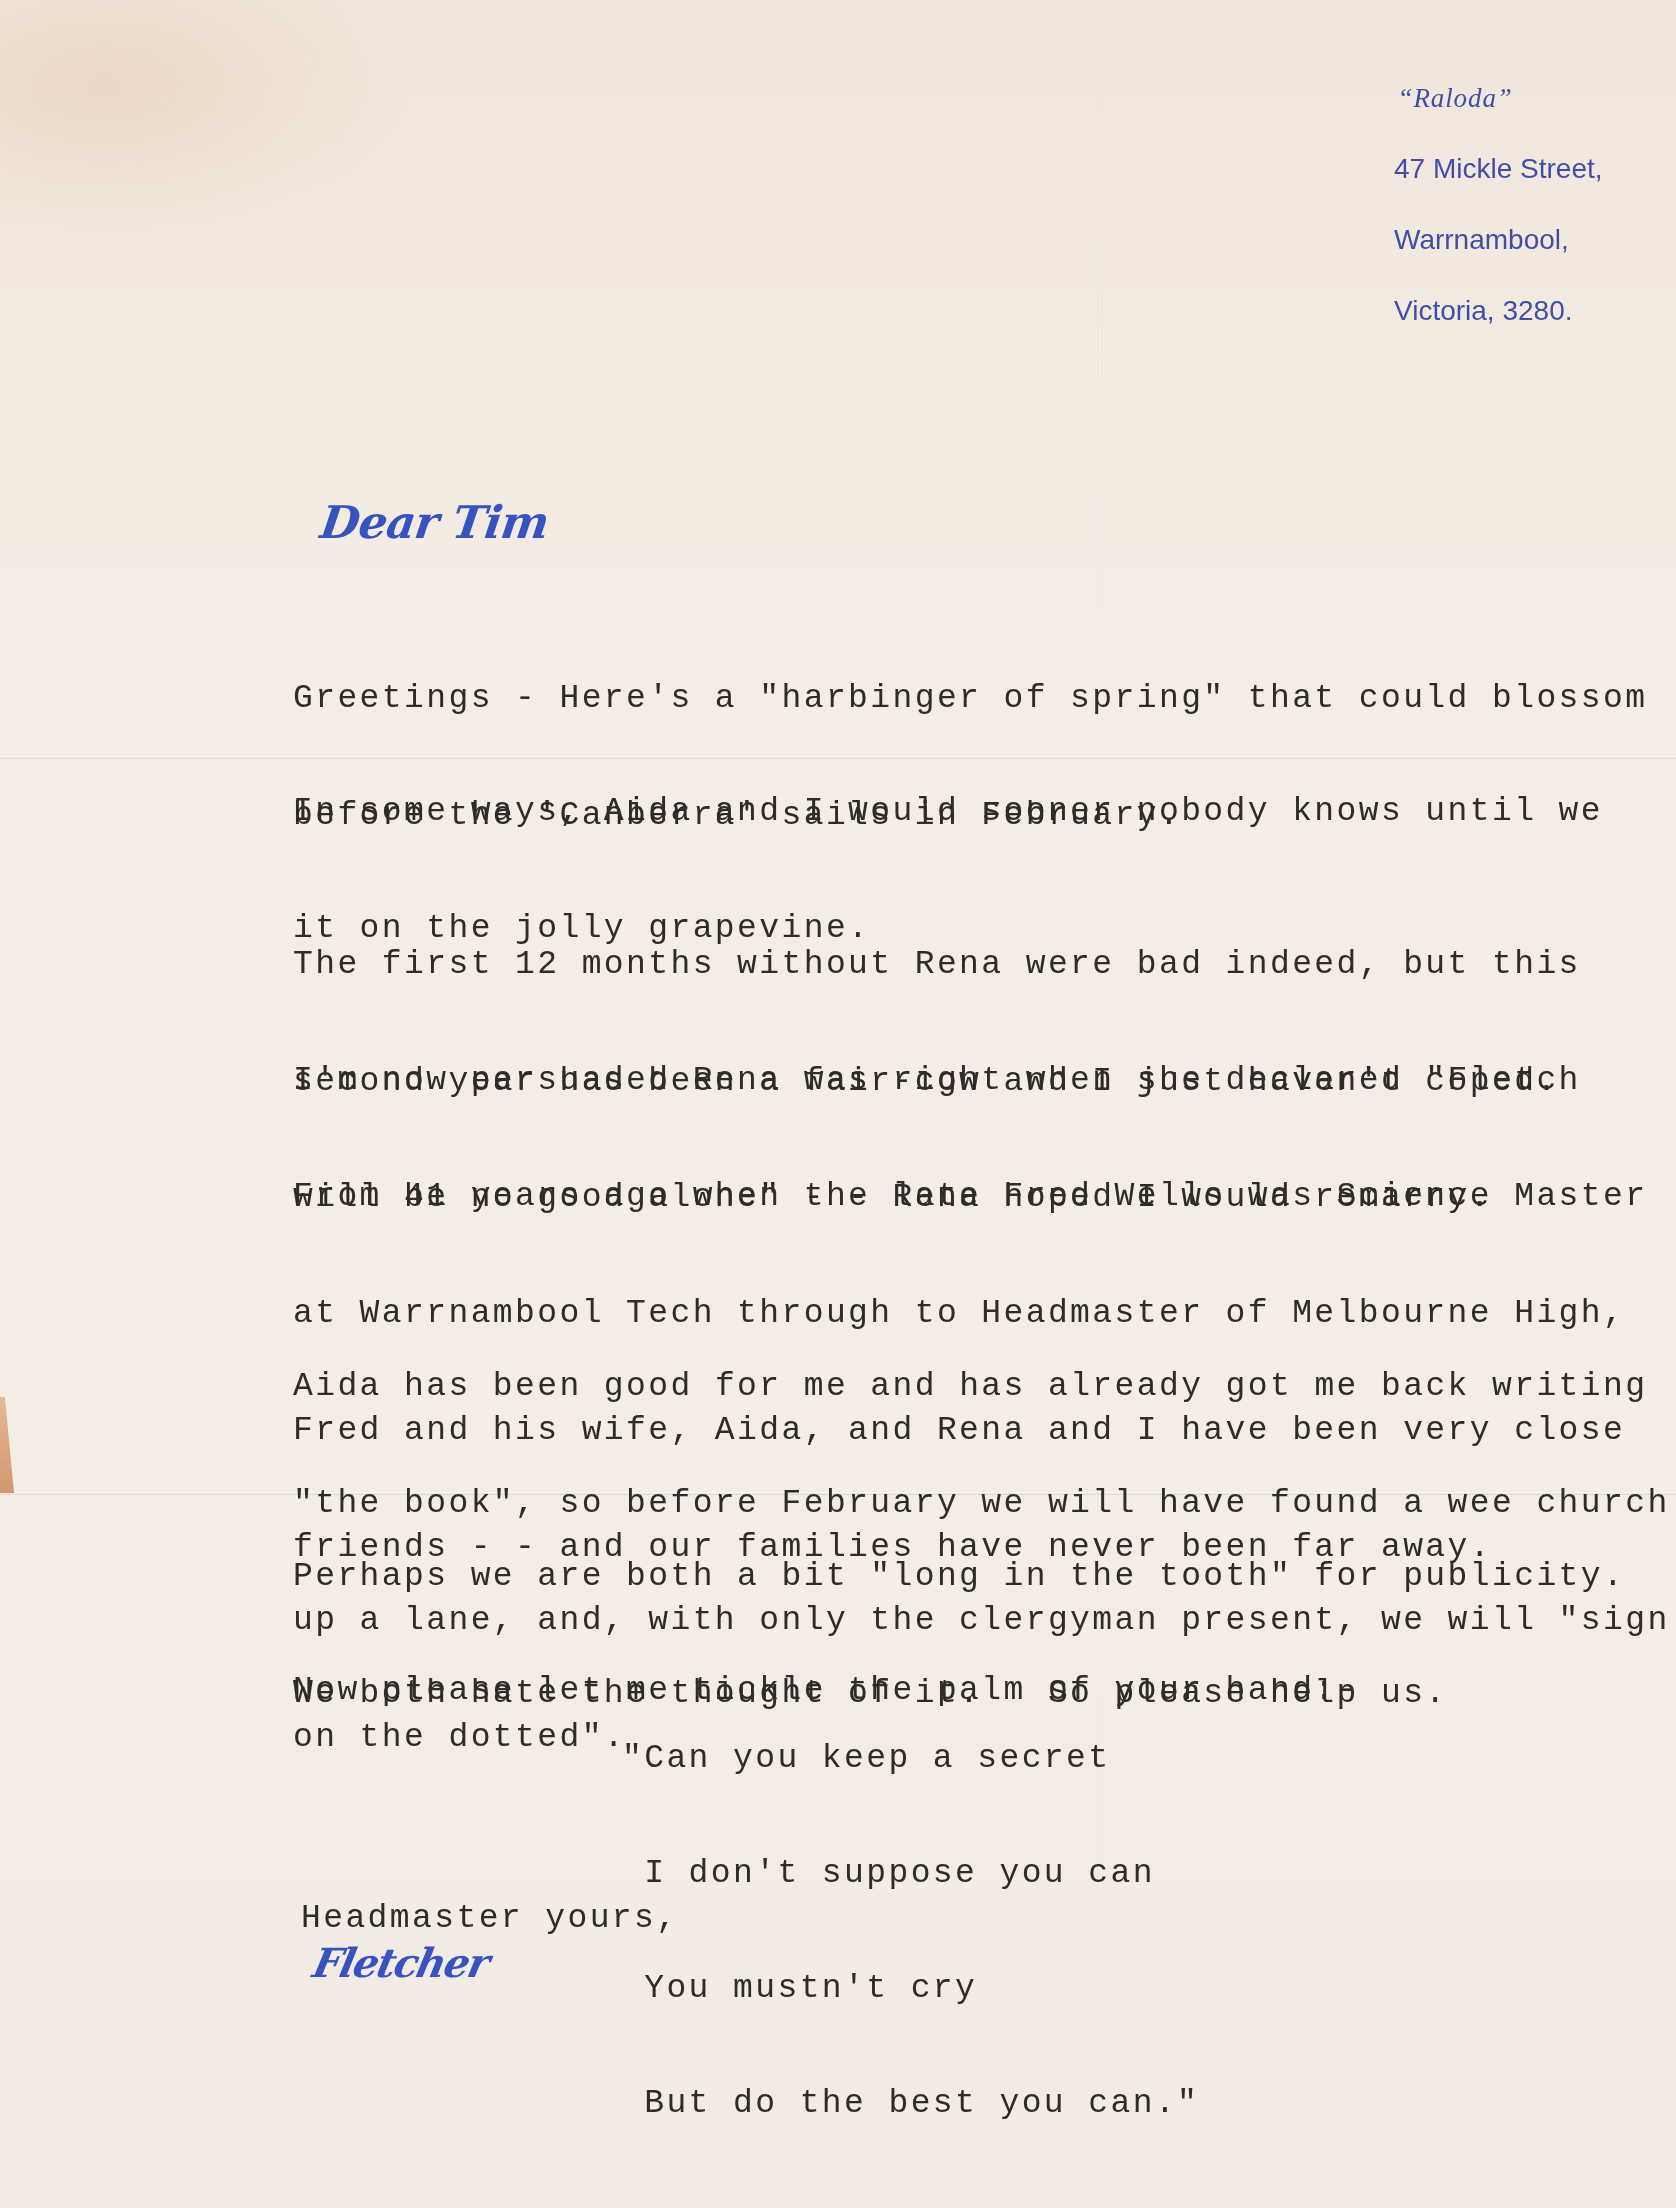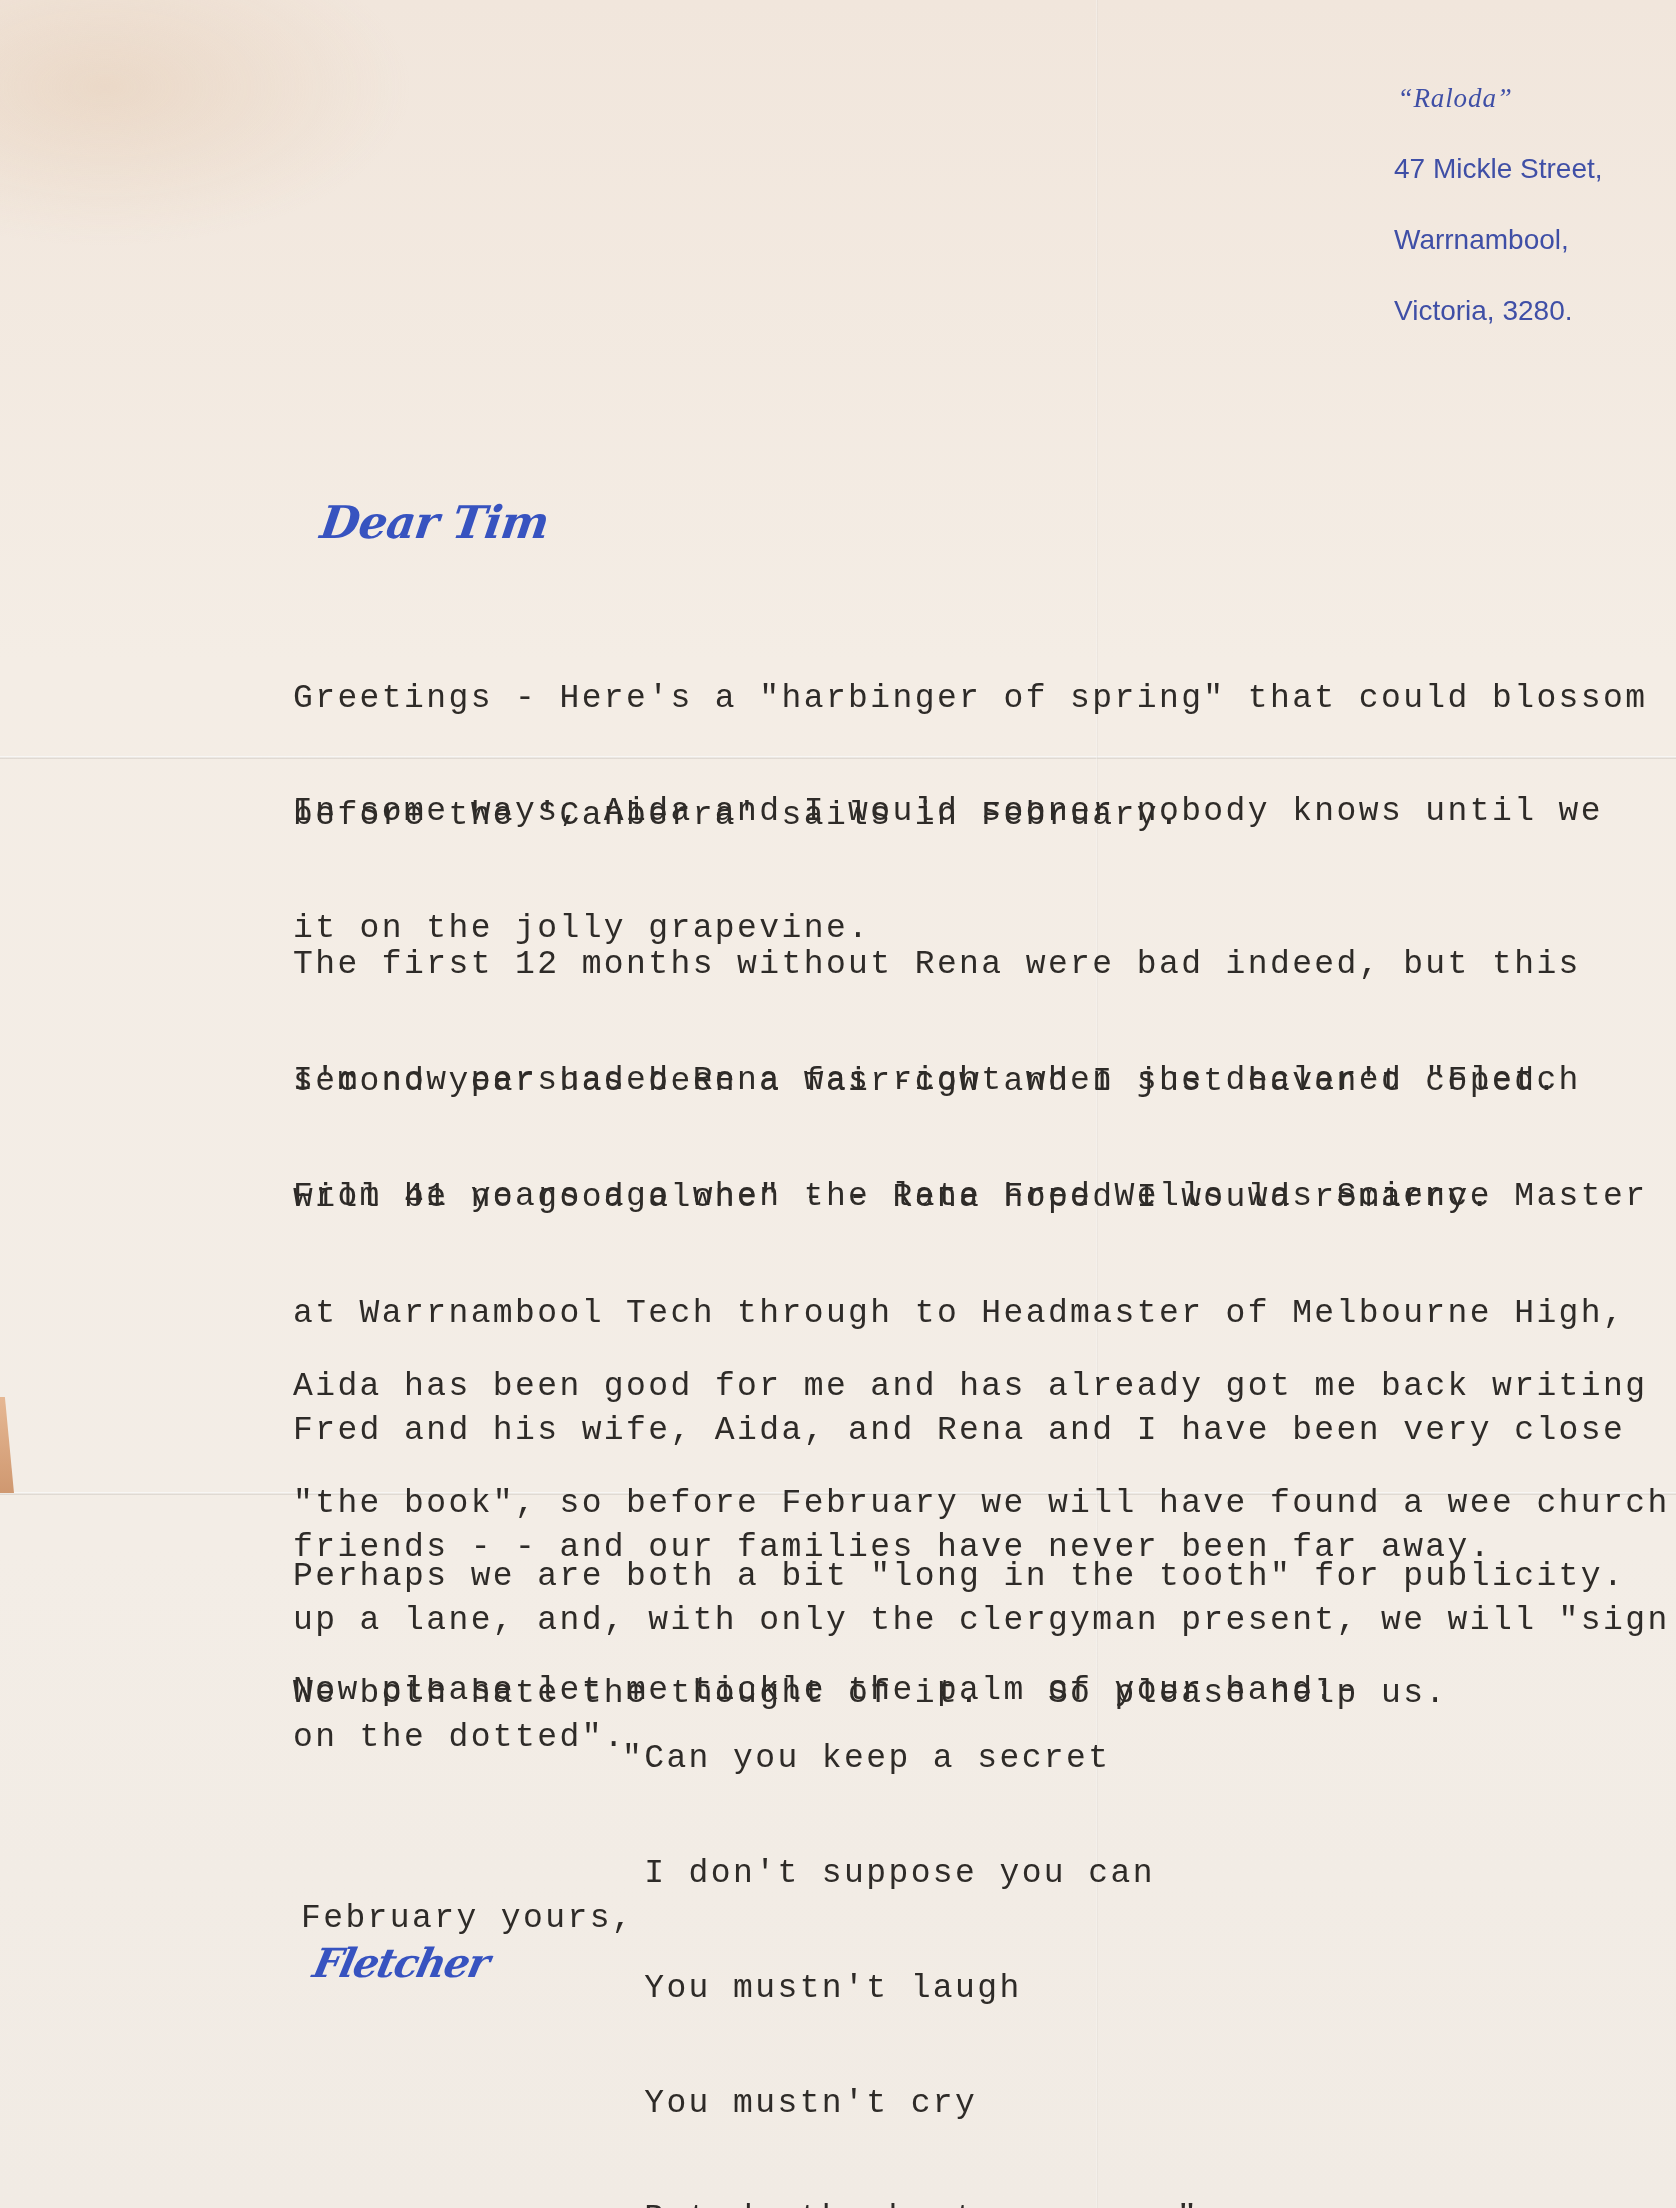--- a/index.html
+++ b/index.html
@@ -85,20 +85,19 @@
     <span class="line">We both hate the thought of it.   So please help us.</span>
   </div>
   <div class="para" style="top:1593px">
     <span class="line">Now please let me tickle the palm of your hand:-</span>
   </div>
 </div>
 
 <div class="poem">
   <span class="line">"Can you keep a secret</span>
   <span class="line"> I don't suppose you can</span>
-  <span class="line"> You mustn't laugh</span>
   <span class="line"> You mustn't cry</span>
   <span class="line"> But do the best you can."</span>
 </div>
 
-<div class="closing">February yours,</div>
+<div class="closing">Headmaster yours,</div>
 <div class="hand signature">Fletcher</div>
 
 
 </body></html>

